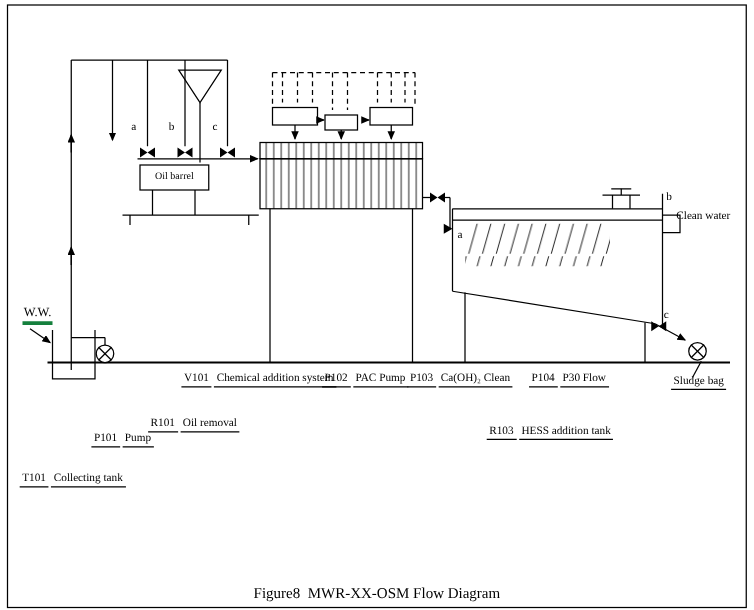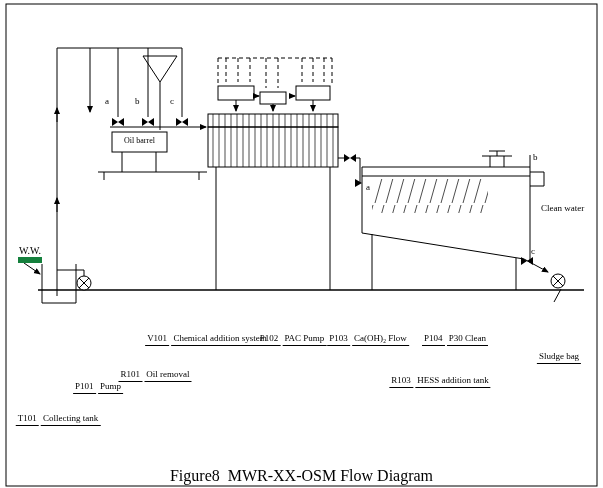--- a/index.html
+++ b/index.html
@@ -1,28 +1,28 @@
 <!DOCTYPE html>
 <html><head>
 <meta charset="utf-8">
 <style>
   html,body{margin:0;padding:0;background:#fff;}
   .stage{position:relative;width:603px;height:488px;background:#fff;
          font-family:"Liberation Serif",serif;color:#000;overflow:hidden;}
   .stage svg{position:absolute;left:0;top:0;}
   .lbl{position:absolute;font-size:9px;line-height:1.15;text-align:center;}
   .pt{position:absolute;font-size:9px;line-height:1;}
-  .nw{white-space:nowrap;margin-top:36px;}
+  .nw{white-space:nowrap;}
   .eq{position:absolute;transform:translateX(-50%);text-align:center;
       font-size:9px;line-height:1.35;}
   .eq .ul{display:inline-block;border-bottom:1px solid #000;padding:0 2px 1px;}
   .eq div{display:block;}
-  .ulone{display:inline-block;border-bottom:6px solid #15803d;padding:0 1px 1px;}
+  .ulone{display:inline-block;border-bottom:3px solid #15803d;padding:0 1px 1px;}
   .title{position:absolute;left:0;right:0;top:467px;text-align:center;
-         font-size:16px;white-space:pre;}
+         font-size:12px;white-space:pre;}
 </style>
 </head>
 <body>
 
 <div class="stage">
 
   <svg width="603" height="488" viewBox="0 0 603 488">
     <defs>
       <marker id="arr" markerWidth="8" markerHeight="8" refX="6" refY="3" orient="auto">
         <path d="M0,0 L7,3 L0,6 Z" fill="#000"></path>
@@ -156,39 +156,39 @@
   <div class="pt" style="left:105px;top:97px;">a</div>
   <div class="pt" style="left:135px;top:97px;">b</div>
   <div class="pt" style="left:170px;top:97px;">c</div>
 
   <div class="pt" style="left:366px;top:183px;">a</div>
   <div class="pt" style="left:533px;top:153px;">b</div>
   <div class="pt" style="left:531px;top:247px;">c</div>
 
   <div class="pt nw" style="left:541px;top:168px;">Clean water</div>
 
-  <div class="eq" style="left:559px;top:314px;">
+  <div class="eq" style="left:559px;top:298px;">
     <div class="ul nw">Sludge bag</div>
   </div>
 
   <div class="eq" style="left:207px;top:296px;">
     <div class="ul">V101</div>
     <div class="ul nw">Chemical addition system</div>
   </div>
   <div class="eq" style="left:292px;top:296px;">
     <div class="ul">P102</div>
     <div class="ul nw">PAC Pump</div>
   </div>
   <div class="eq" style="left:368px;top:296px;">
     <div class="ul">P103</div>
-    <div class="ul nw">Ca(OH)₂ Flow</div>
+    <div class="ul nw">Ca(OH)₂ Clean</div>
   </div>
   <div class="eq" style="left:455px;top:296px;">
     <div class="ul">P104</div>
-    <div class="ul nw">P30 Clean</div>
+    <div class="ul nw">P30 Flow</div>
   </div>
   <div class="eq" style="left:155px;top:332px;font-family:Liberation Serif, serif;">
     <div class="ul">R101</div>
     <div class="ul nw">Oil removal</div>
   </div>
   <div class="eq" style="left:440px;top:338px;">
     <div class="ul">R103</div>
     <div class="ul nw">HESS addition tank</div>
   </div>
   <div class="eq" style="left:98px;top:344px;">

